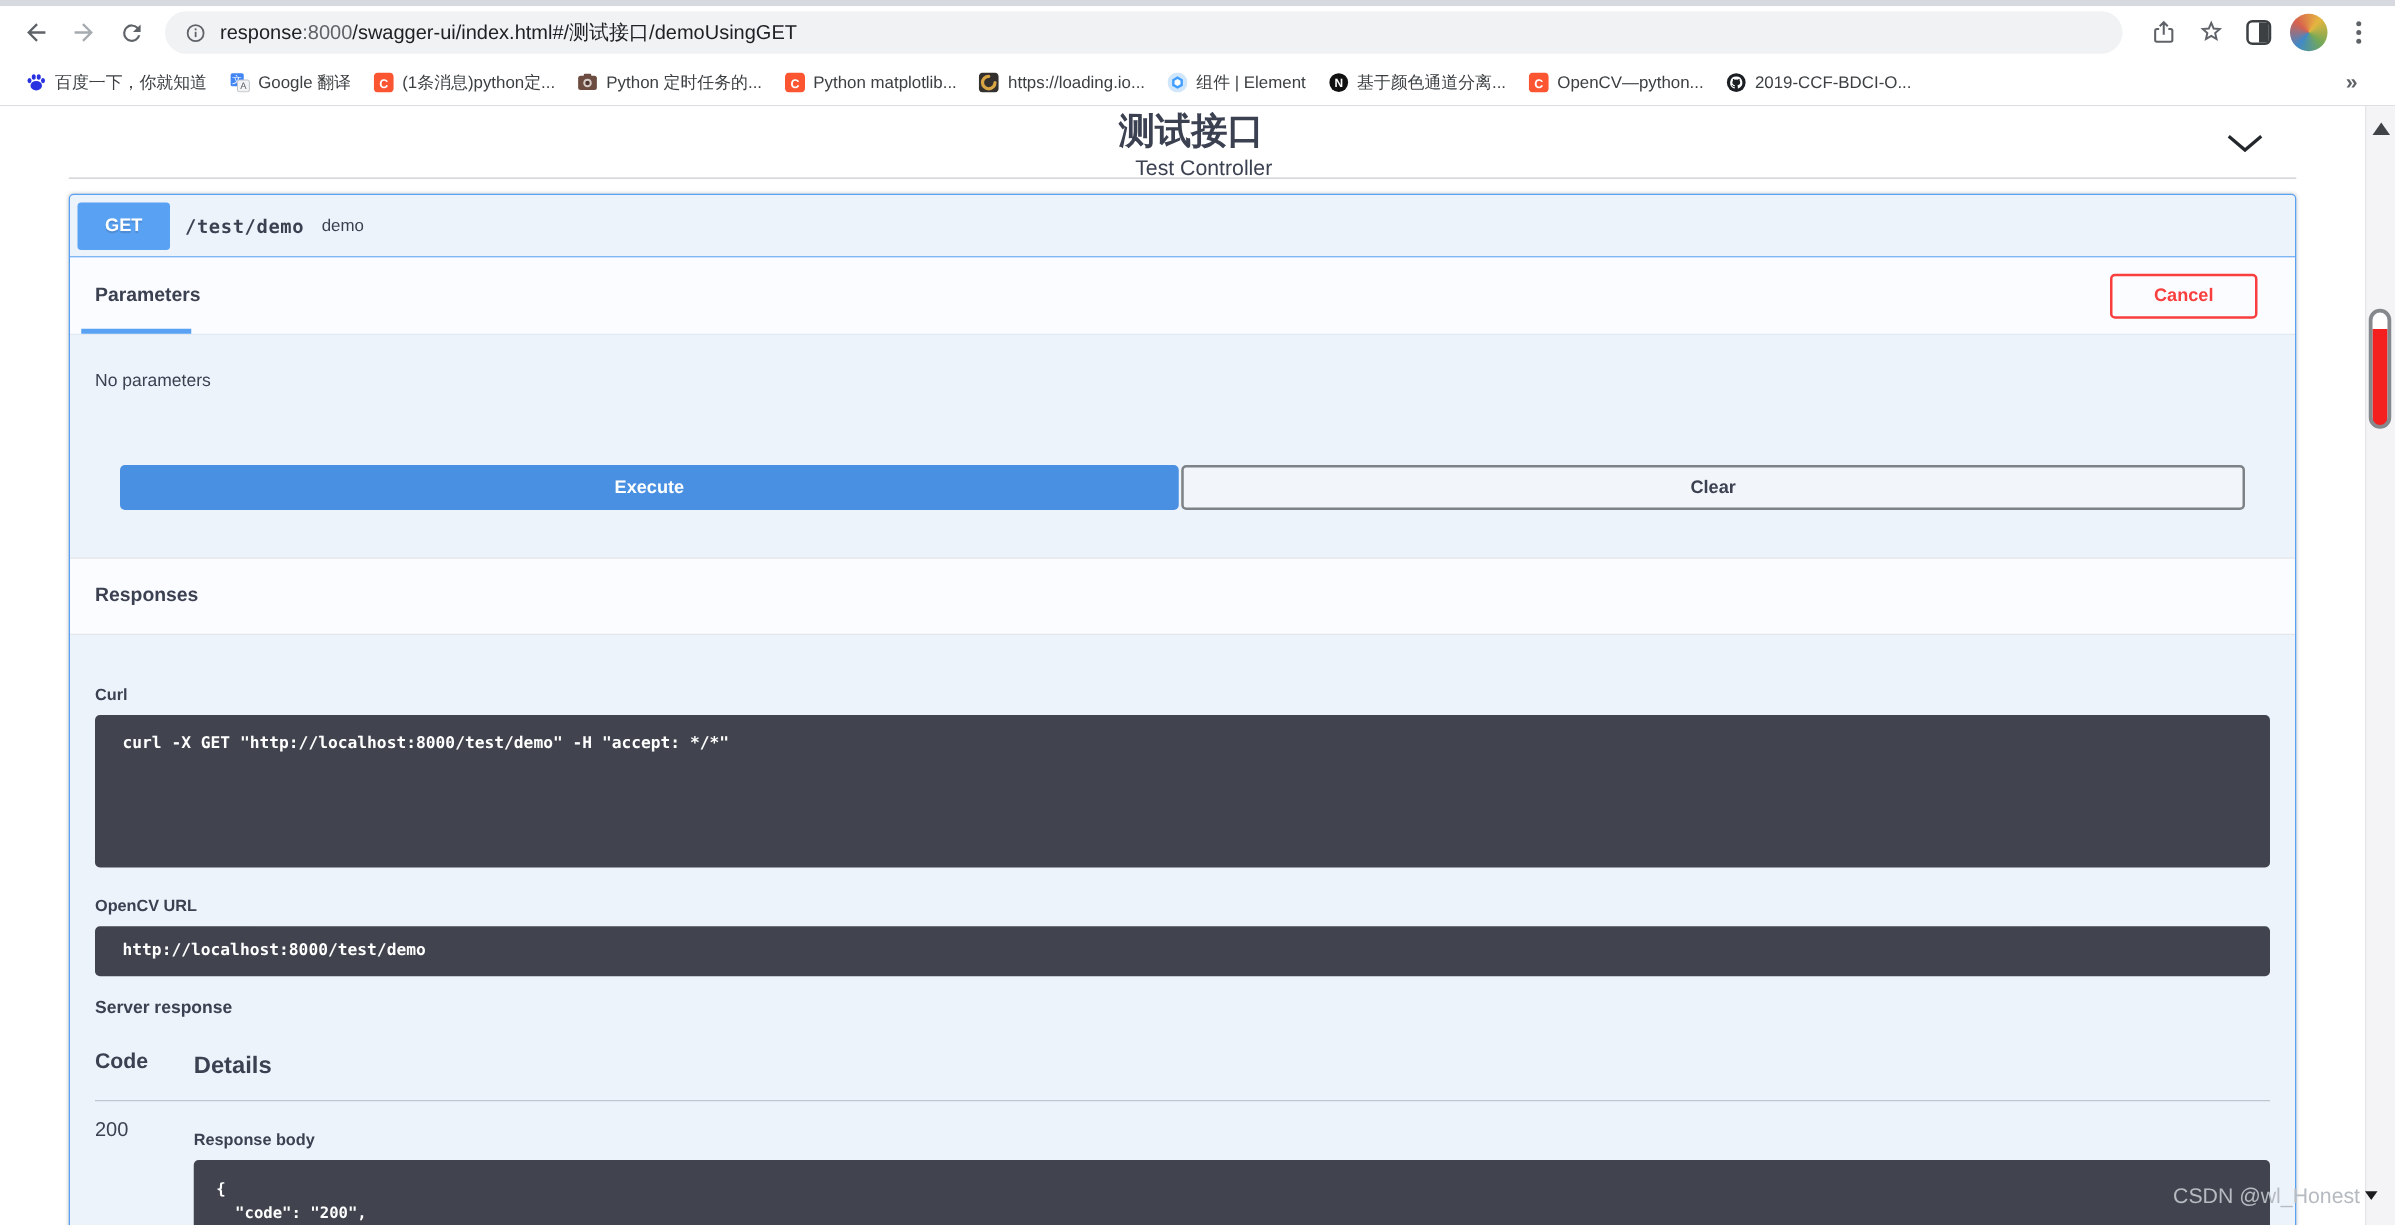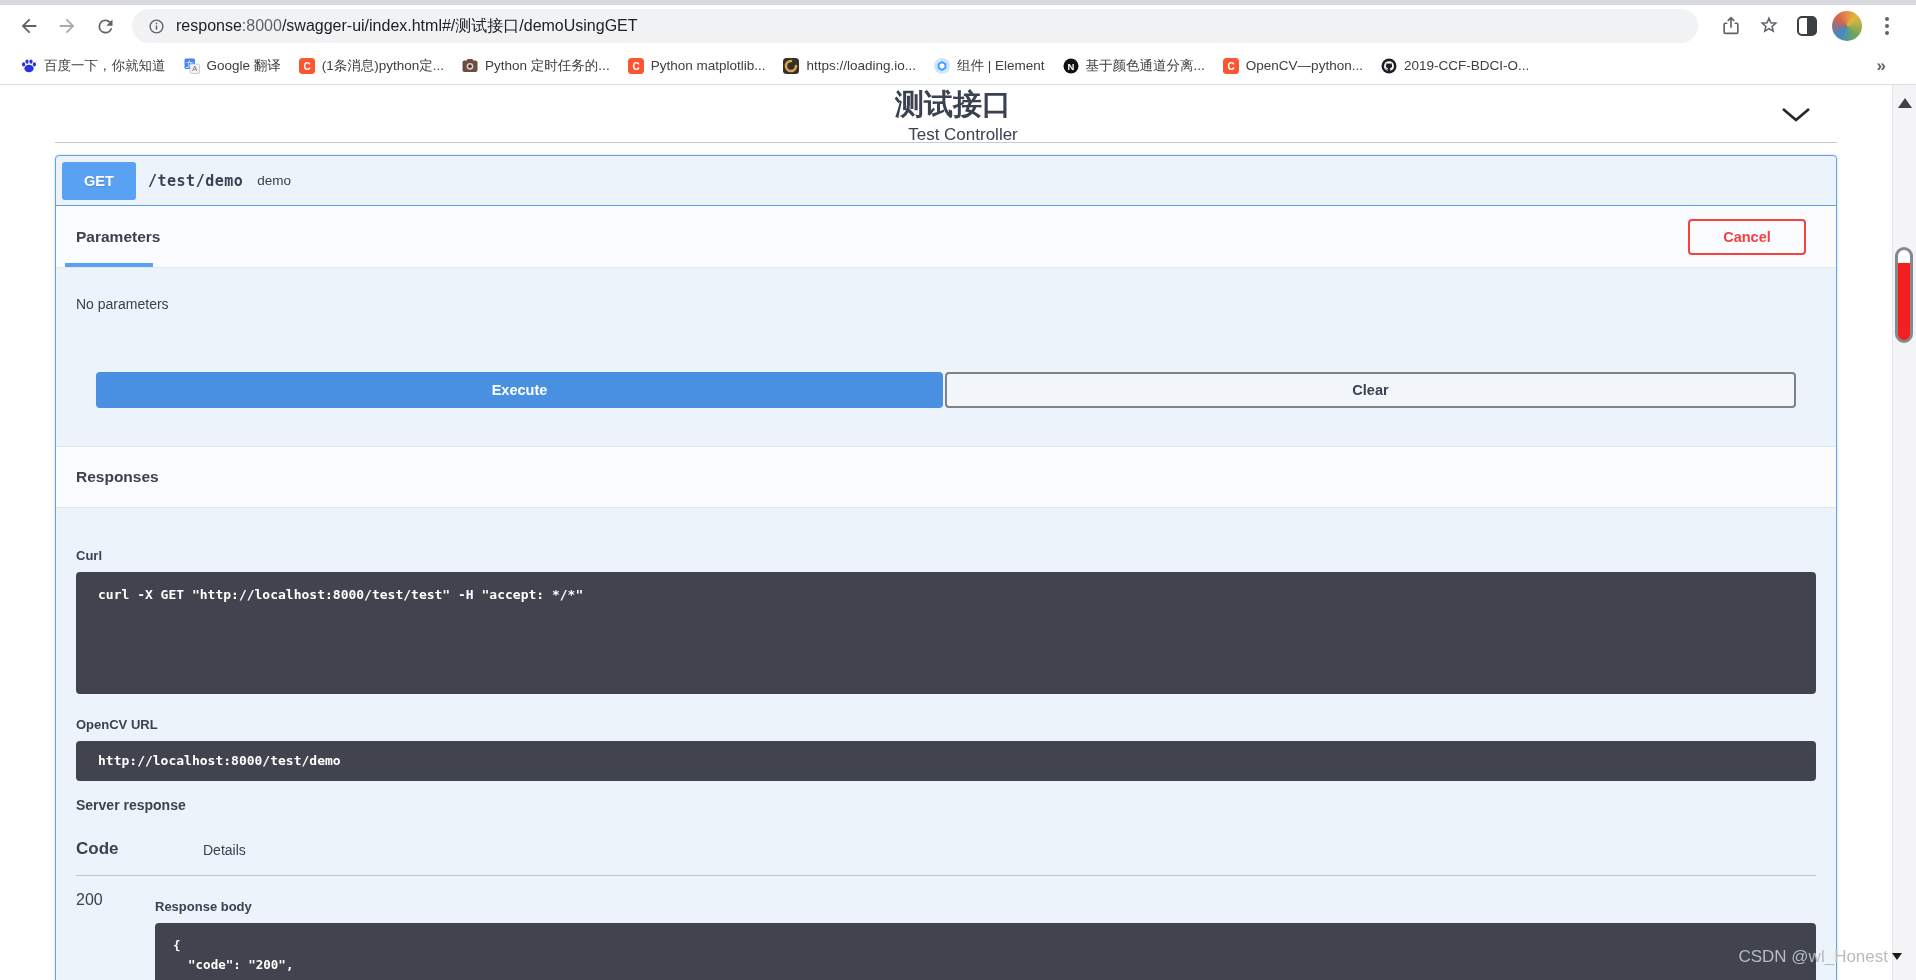--- a/index.html
+++ b/index.html
@@ -75,21 +75,21 @@
   .lbl { font-size:13px; font-weight:bold; color:#3b4151; }
   .dark { background:#41444e; border-radius:4px; color:#fff; font-weight:600;
           font-family:"DejaVu Sans Mono","Liberation Mono",monospace; font-size:13px; }
   .curl-block { margin-top:9px; height:122px; padding:15px 22px; }
   .mt { margin-top:23px; }
   .url-block { margin-top:9px; height:40px; padding:12px 22px; }
   .lbl2 { font-size:14px; font-weight:bold; margin-top:16px; color:#3b4151; }
   .rtable { margin-top:12px; }
   .thead { display:flex; padding:14px 0 16px; border-bottom:1px solid rgba(59,65,81,.25); }
   .code-h { width:79px; font-size:17px; font-weight:bold; }
-  .det-h { font-size:14px; font-weight:normal; padding-top:3px;margin-left:48px; }
+  .det-h { font-size:19px; font-weight:bold; padding-top:3px; }
   .trow { display:flex; padding-top:13px; }
   .code-v { width:79px; font-size:16px; padding-top:2px; }
   .det { flex:1; }
   .det .lbl { padding-top:10px; }
   .json-block { margin-top:9px; height:140px; padding:14px 18px; white-space:pre;
                 line-height:1.5; font-size:12.5px; }
 
   .wm { position:absolute; top:947px; right:14px; font-size:17px; color:#b6bbc1;
         display:flex; align-items:flex-start; gap:4px; z-index:5; }
   .wm-caret { width:0; height:0; border:5px solid transparent; border-top:7px solid #1c1c1c; margin-top:6px; }
@@ -293,21 +293,21 @@
             <button class="clear">Clear</button>
           </div>
         </div>
 
         <div class="sec-header resp-header">
           <span class="sec-title">Responses</span>
         </div>
 
         <div class="resp-body">
           <div class="lbl">Curl</div>
-          <div class="dark curl-block">curl -X GET "http://localhost:8000/test/test" -H "accept: */*"</div>
+          <div class="dark curl-block">curl -X GET "http://localhost:8000/test/demo" -H "accept: */*"</div>
 
           <div class="lbl mt">OpenCV URL</div>
           <div class="dark url-block">http://localhost:8000/test/demo</div>
 
           <div class="lbl2">Server response</div>
 
           <div class="rtable">
             <div class="thead">
               <span class="code-h">Code</span>
               <span class="det-h">Details</span>

